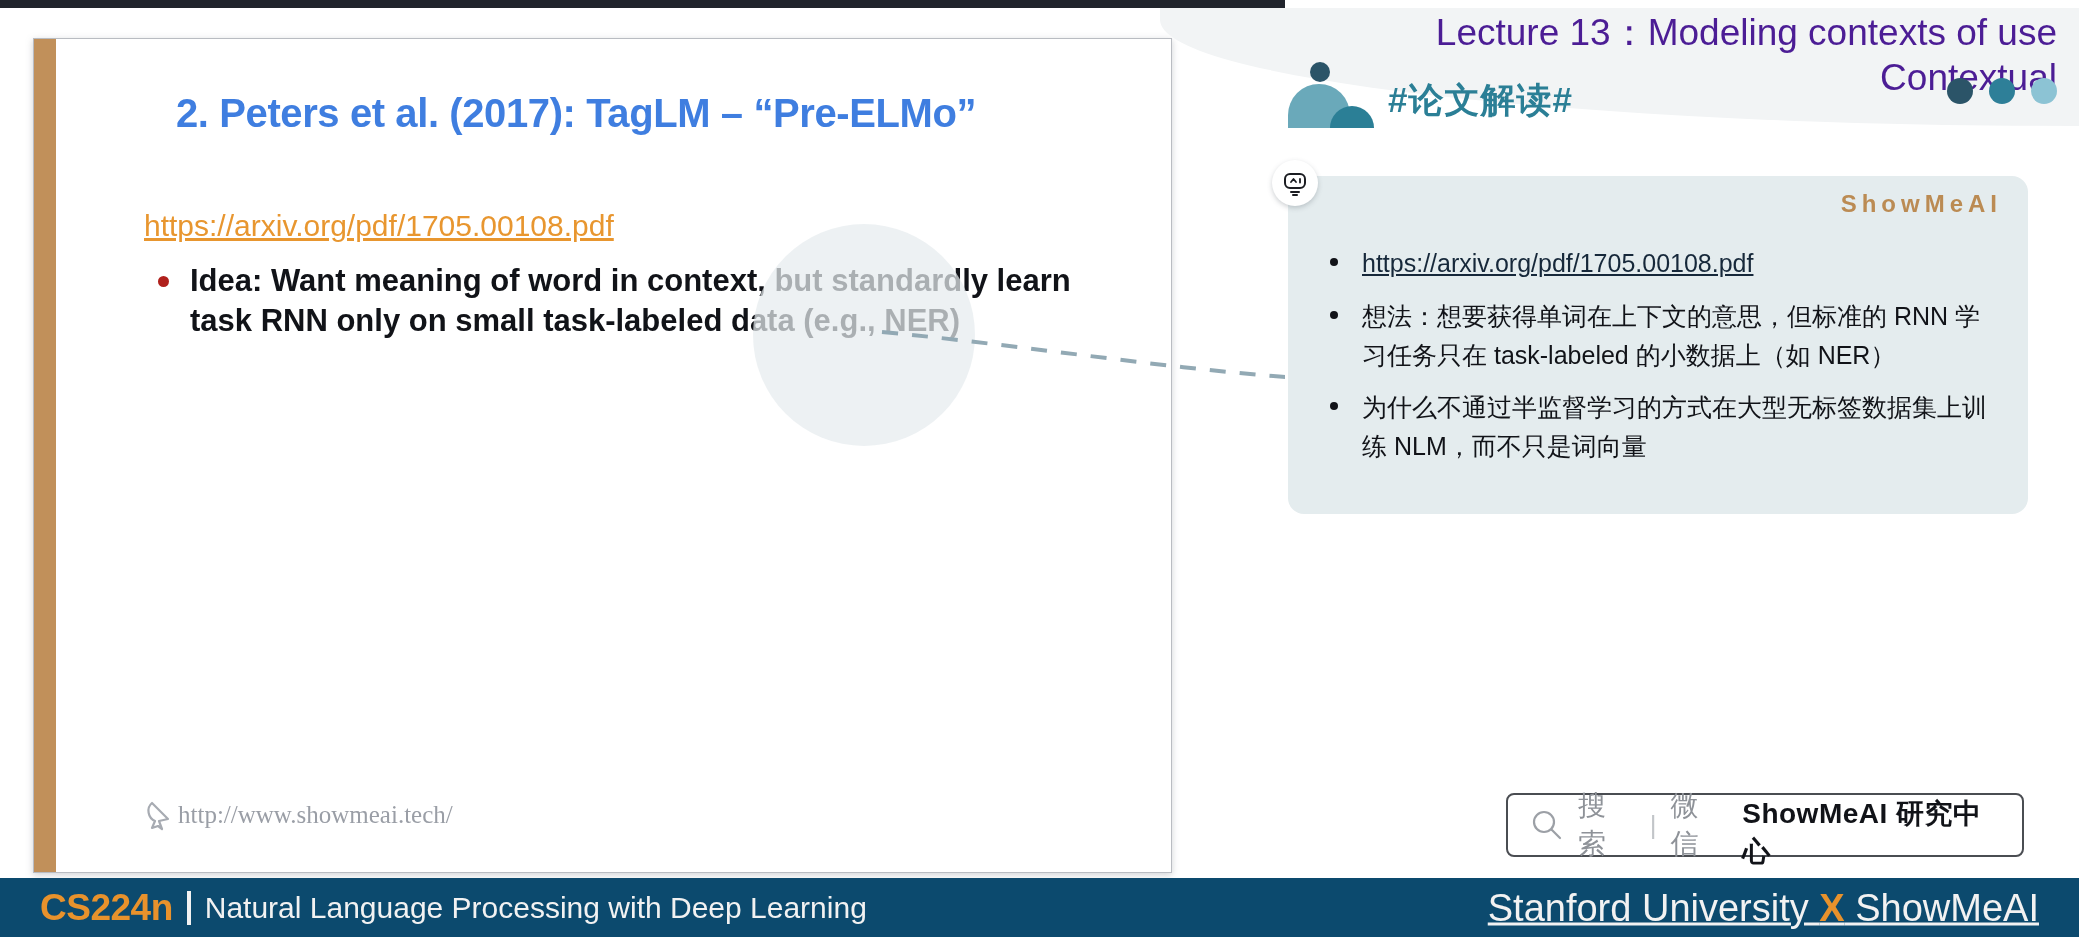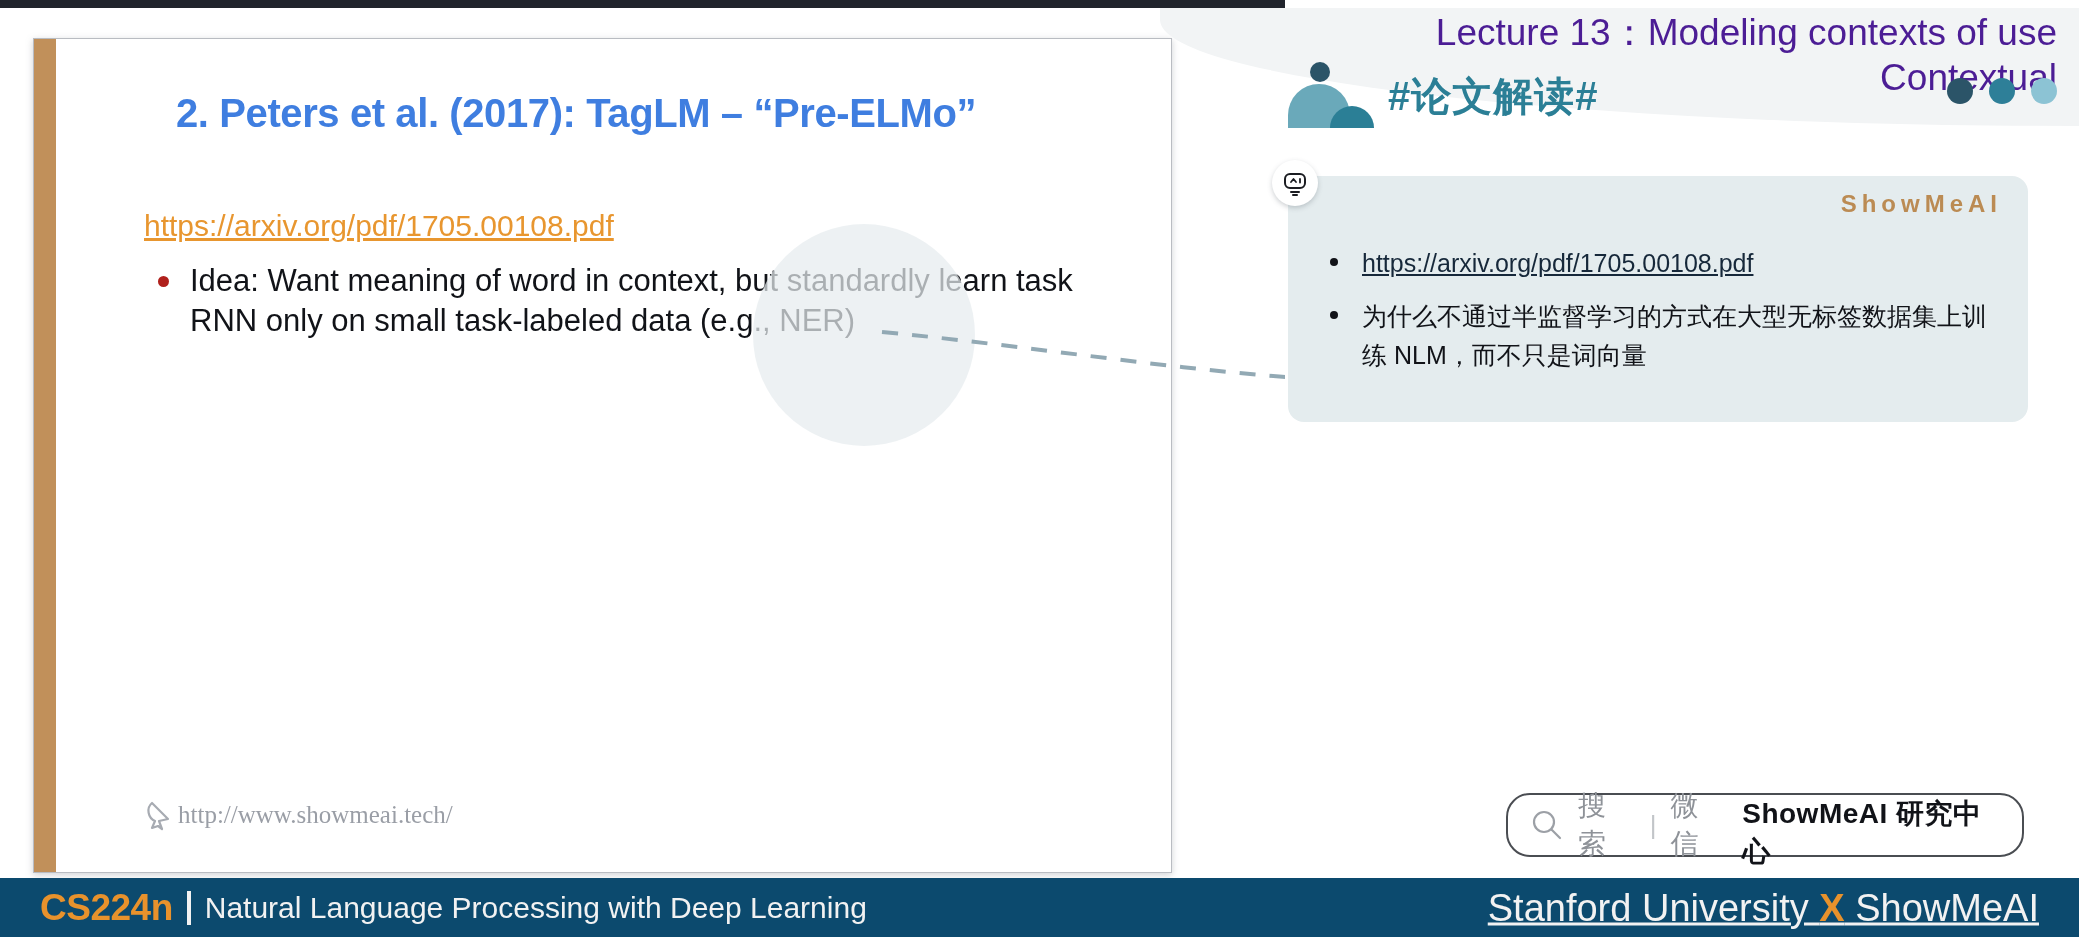--- a/index.html
+++ b/index.html
@@ -44,21 +44,21 @@
   .slide-link{
     position:absolute;left:88px;top:170px;
     font-size:30px;color:#e8962f;text-decoration:underline;
     white-space:nowrap;
   }
   .bullets{
     position:absolute;left:88px;top:222px;width:965px;
   }
   .bullet{
     position:relative;padding-left:46px;margin-bottom:16px;
-    font-size:31px;line-height:1.28;color:#111318;
+    font-size:31px;line-height:1.28;color:#111318;font-weight:bold;
   }
   .bullet::before{
     content:"";position:absolute;left:14px;top:15px;
     width:11px;height:11px;border-radius:50%;background:#b0201c;
   }
 
   
   .highlight-circle{
     position:absolute;left:753px;top:216px;width:222px;height:222px;
     border-radius:50%;background:#e6ecee;opacity:.72;
@@ -118,21 +118,21 @@
     position:absolute;left:0;top:22px;width:62px;height:44px;
     background:#6aa9ba;
     border-top-left-radius:62px;border-top-right-radius:62px;
   }
   .pm-body2{
     position:absolute;left:42px;top:44px;width:44px;height:22px;
     background:#2b7f96;
     border-top-left-radius:44px;border-top-right-radius:44px;
   }
   .tag-text{
-    font-size:40px;font-weight:bold;color:#2b7f96;
+    font-size:35px;font-weight:bold;color:#2b7f96;
     letter-spacing:1px;padding-bottom:4px;
   }
 
   
   .note-card{
     position:absolute;left:1288px;top:176px;width:740px;
     background:#e4ecee;border-radius:16px;padding:30px 30px 34px 30px;
     box-sizing:border-box;
   }
   .note-avatar{
@@ -154,21 +154,21 @@
     content:"";position:absolute;left:12px;top:14px;
     width:8px;height:8px;border-radius:50%;background:#111318;
   }
   .note-item a.notelink{
     color:#16283a;text-decoration:underline;
   }
 
   
   .search-pill{
     position:absolute;left:1506px;top:793px;width:518px;height:64px;
-    border:2px solid #4a4d52;border-radius:24px;
+    border:2px solid #4a4d52;border-radius:8px;
     display:flex;align-items:center;gap:14px;
     padding:0 22px;box-sizing:border-box;background:#fff;
   }
   .search-pill .sq{flex:none;}
   .sp-place{font-size:28px;color:#8e9298;letter-spacing:2px;}
   .sp-div{color:#c2c5c9;font-size:26px;}
   .sp-strong{font-size:28px;font-weight:bold;color:#111318;letter-spacing:.5px;margin-top:16px;}
 
   
   .footer{
@@ -261,20 +261,21 @@
       <line x1="13" y1="27" x2="17" y2="27" stroke="#1b1d22" stroke-width="2" stroke-linecap="round"></line>
     </svg>
   </div>
 
   <div class="note-brand">ShowMeAI</div>
 
   <ul class="note-list">
     <li class="note-item">
       <a class="notelink" href="#">https://arxiv.org/pdf/1705.00108.pdf</a>
     </li>
+    <li class="note-item">想法：想要获得单词在上下文的意思，但标准的 RNN 学习任务只在 task-labeled 的小数据上（如 NER）</li>
     <li class="note-item">为什么不通过半监督学习的方式在大型无标签数据集上训练 NLM，而不只是词向量</li>
   </ul>
 </div>
 
 <div class="search-pill">
   <svg class="sq" width="34" height="34" viewBox="0 0 34 34">
     <circle cx="14" cy="14" r="10" fill="none" stroke="#9ca0a6" stroke-width="2.2"></circle>
     <line x1="21.5" y1="21.5" x2="30" y2="30" stroke="#9ca0a6" stroke-width="2.2" stroke-linecap="round"></line>
   </svg>
   <span class="sp-place">搜索</span>

